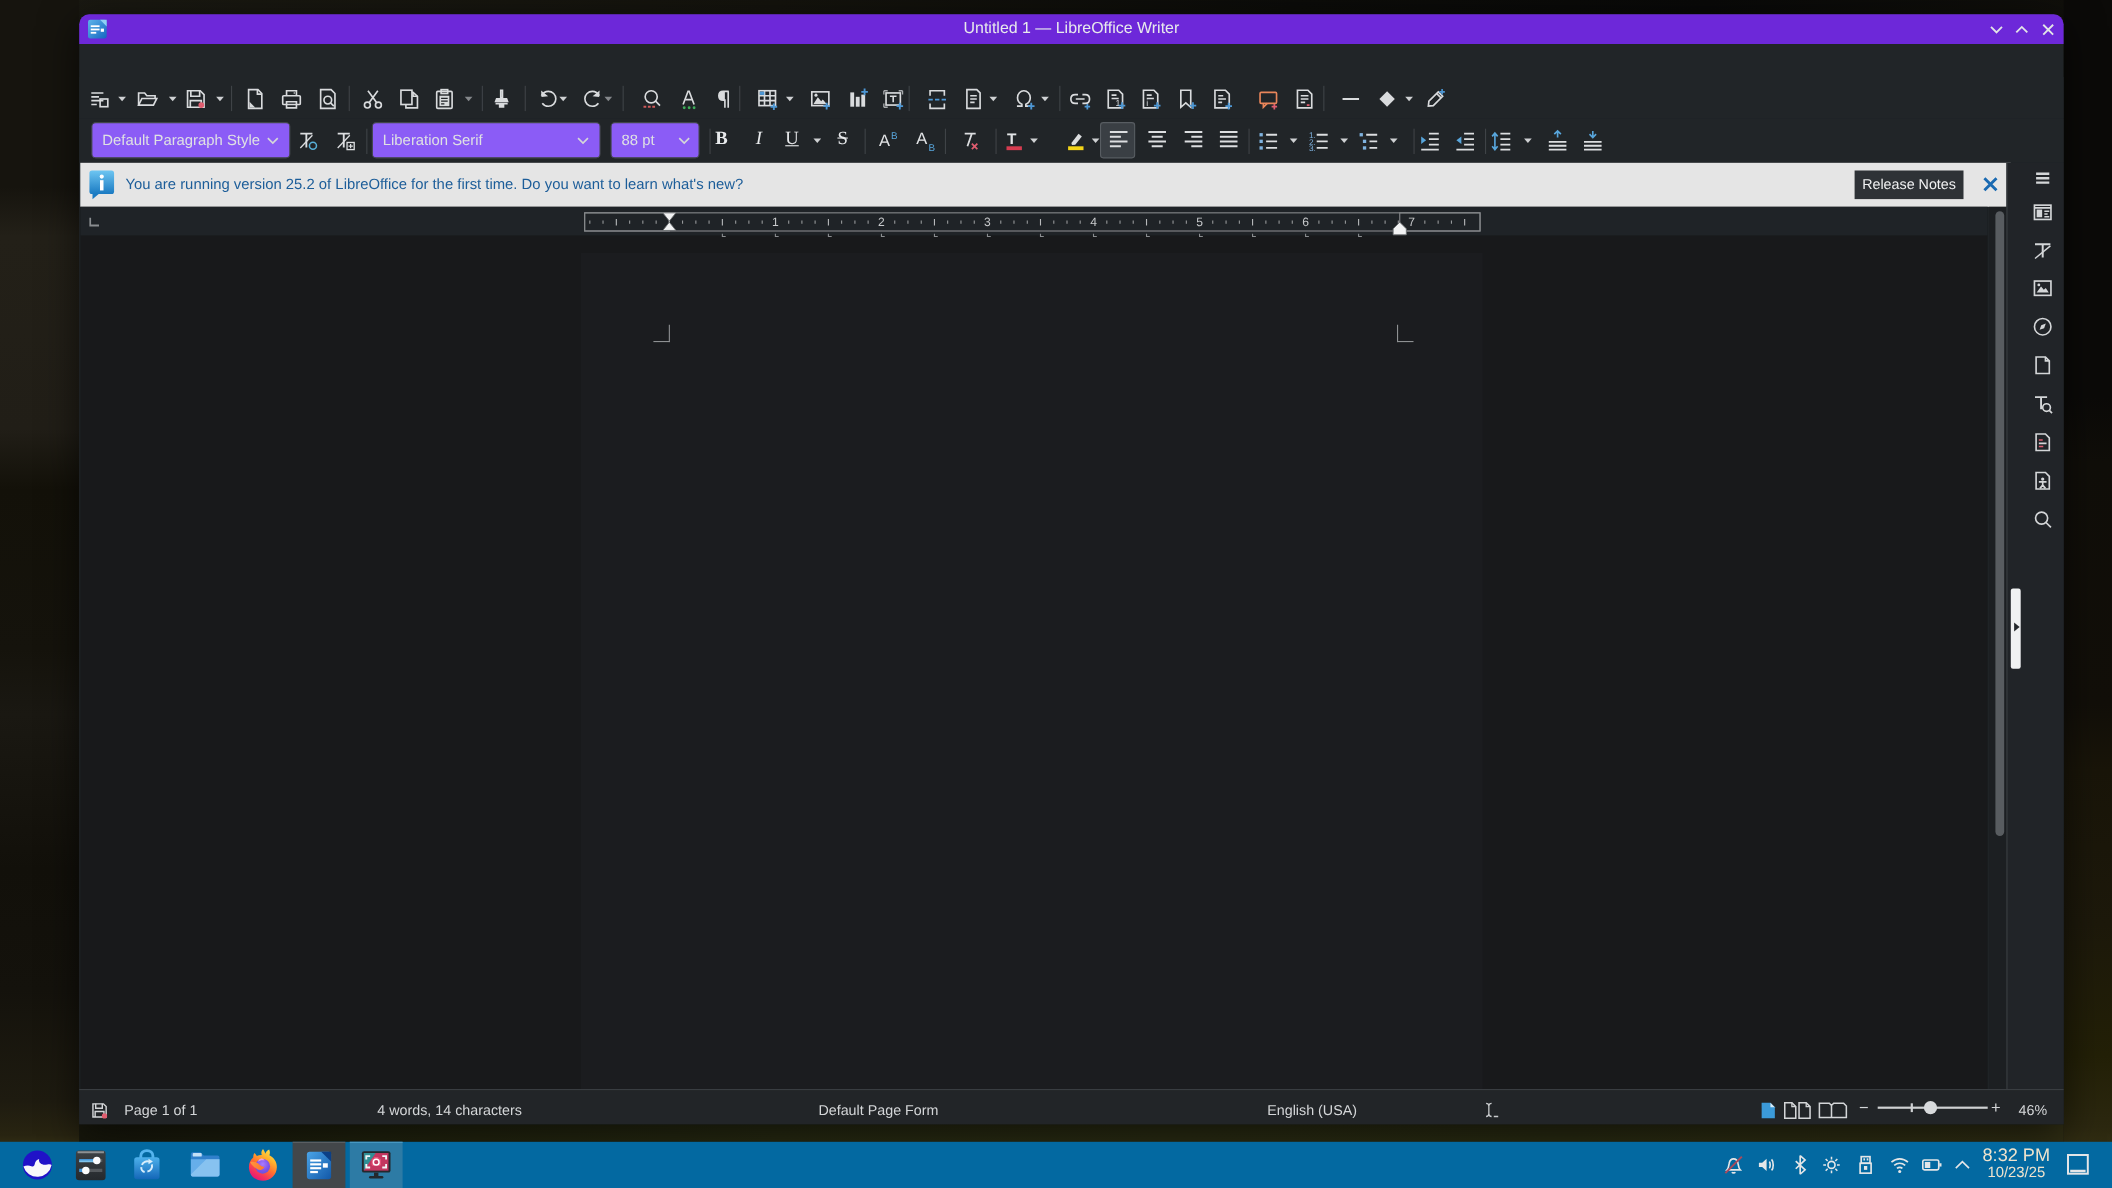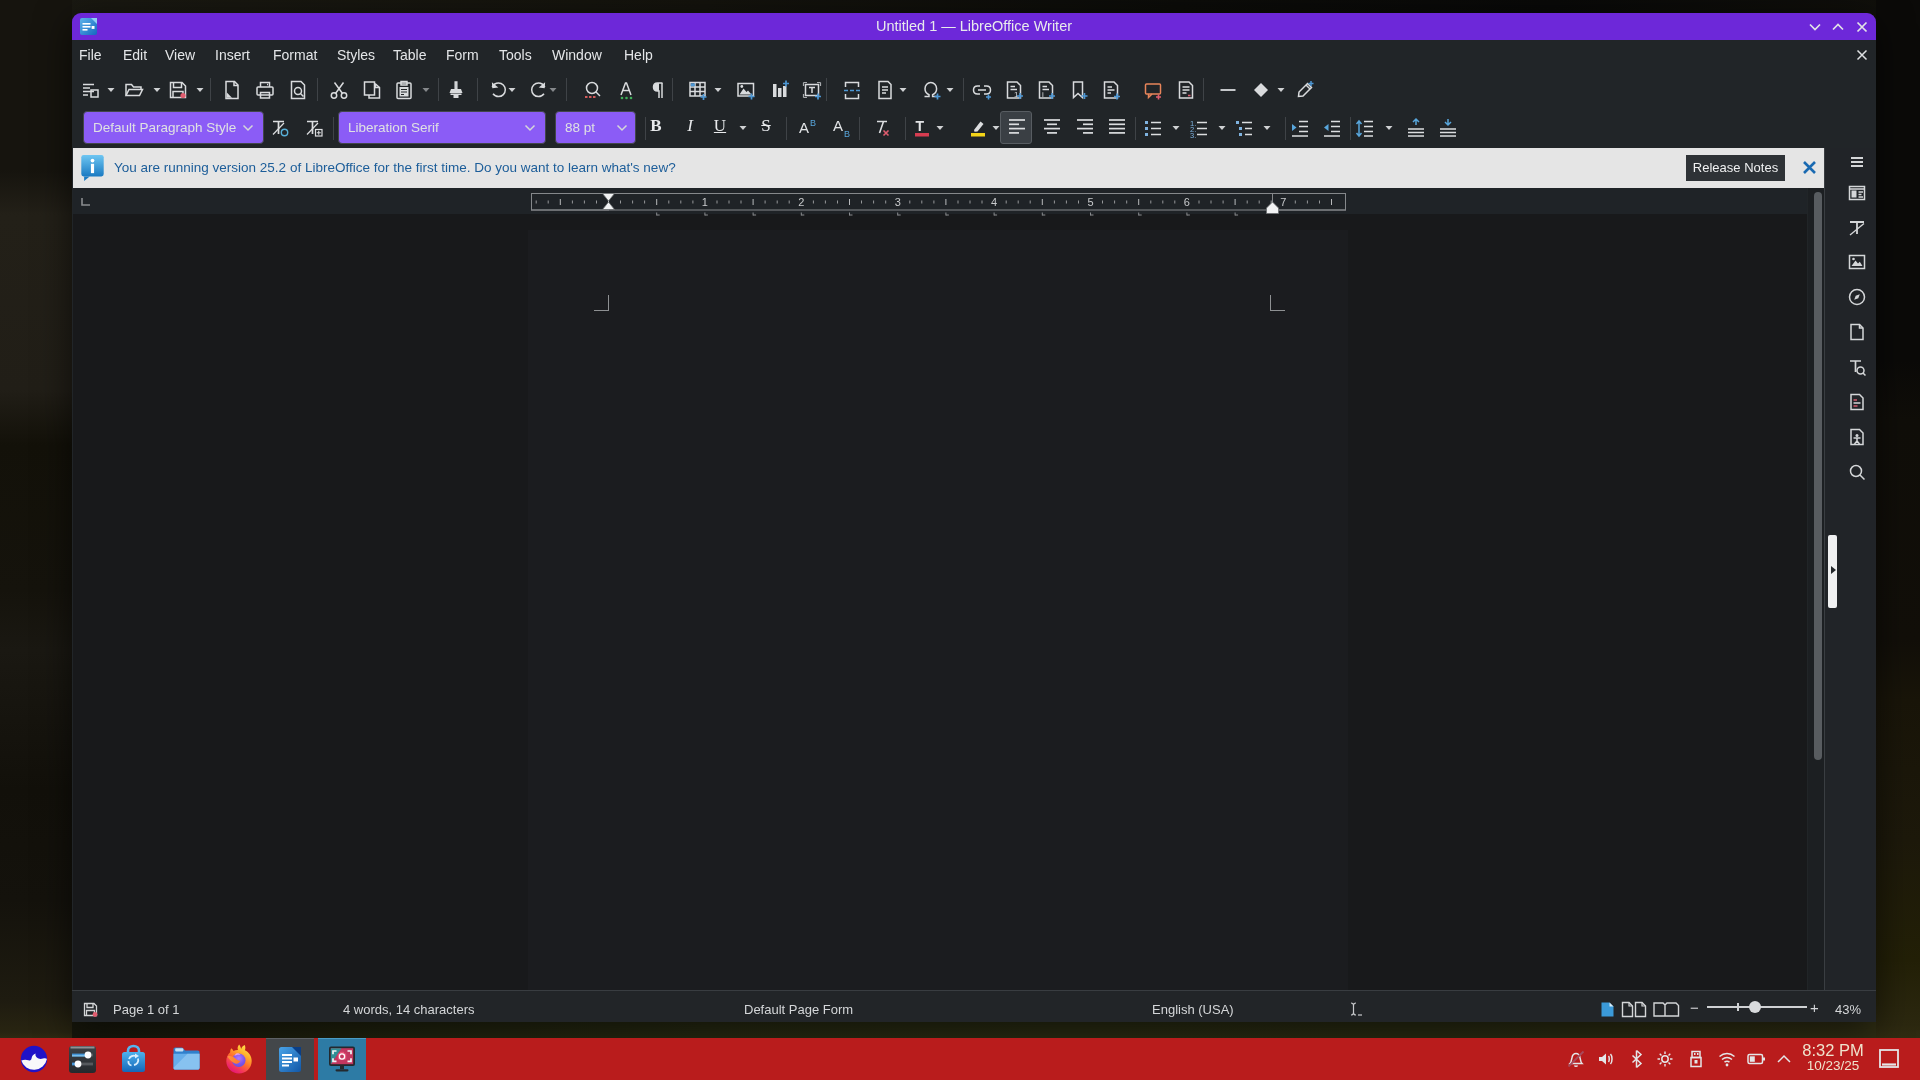--- a/index.html
+++ b/index.html
@@ -25,21 +25,21 @@
   #relnotes { position:absolute; left:1613px; top:7px; width:99px; height:26px; background:#2e3236; border-radius:0; color:#f0f1f2; font-size:13px; text-align:center; line-height:26px; }
   #mainarea { position:absolute; left:1px; top:175px; width:1734px; height:802px; background:#18191b; overflow:hidden; }
   #rulerstrip { position:absolute; left:0; top:0; width:1734px; height:26px; background:#1f2327; }
   #page { position:absolute; left:455px; top:42px; width:820px; height:760px; background:#1b1c1f; }
   #doctext { position:absolute; left:536px; top:136px; font-family:"Liberation Serif", serif; font-size:117px; line-height:1; color:#f4f3f0; white-space:nowrap; }
   #scrollcol { position:absolute; left:1736px; top:175px; width:20px; height:802px; background:#1c1f22; }
   #sbthumb { position:absolute; left:6px; top:4px; width:8px; height:568px; background:#585c60; border-radius:4px; }
   #sidebar { position:absolute; left:1752px; top:135px; width:52px; height:842px; background:#212428; border-left:1px solid #3a3e42; }
   #statusbar { position:absolute; left:0; top:977px; width:1804px; height:32px; background:#222528; border-top:1px solid #393d41; }
   .sbtext { position:absolute; top:9px; color:#d4d6d8; font-size:13px; }
-  #taskbar { position:absolute; left:0; top:1038px; width:1920px; height:42px; background:#b91c1c; }
+  #taskbar { position:absolute; left:0; top:1038px; width:1920px; height:42px; background:#0369a1; }
   .tile { position:absolute; top:0; width:48px; height:42px; }
   svg { display:block; }
   .clock { position:absolute; color:#eFe3cd; text-align:center; }
 </style>
 </head>
 <body>
 <div id="desktop"></div>
 <div class="abs" style="left:0;top:0;width:72px;height:1080px;background:linear-gradient(to bottom,#16140e 0px,#16140e 170px,#232018 215px,#211e17 390px,#131109 445px,#15130c 590px,#1a1812 650px,#12100a 790px,#14120c 900px,#1e1b10 1000px,#282411 1032px,#2e2a13 1038px)"></div>
 <div class="abs" style="left:72px;top:1022px;width:1804px;height:16px;background:linear-gradient(to right,#17170c 0%,#20220e 15%,#272a12 35%,#2a2c13 55%,#292b12 75%,#302e14 100%)"></div>
 <div class="abs" style="left:1876px;top:0;width:44px;height:1080px;background:linear-gradient(to bottom,#0b0a08 0px,#0b0a08 360px,#100e09 420px,#120f09 640px,#191509 700px,#1d190b 840px,#232007 960px,#2c2810 1025px,#302c12 1038px)"></div>
@@ -61,36 +61,20 @@
 </svg>
 <div id="title">Untitled 1 — LibreOffice Writer</div>
 <svg class="abs" style="left:1736px;top:7px" width="14" height="14" viewBox="0 0 14 14">
         <path d="M2 4.5 L7 9.5 L12 4.5" stroke="#e2e4e6" stroke-width="1.7" fill="none"></path>
       </svg>
 <svg class="abs" style="left:1759px;top:7px" width="14" height="14" viewBox="0 0 14 14">
         <path d="M2 9.5 L7 4.5 L12 9.5" stroke="#e2e4e6" stroke-width="1.7" fill="none"></path>
       </svg>
 <svg class="abs" style="left:1783px;top:7px" width="14" height="14" viewBox="0 0 14 14">
         <path d="M2.5 2.5 L11.5 11.5 M11.5 2.5 L2.5 11.5" stroke="#e2e4e6" stroke-width="1.7" fill="none"></path>
-      </svg>
-</div>
-<div id="menubar">
-<div class="menuitem" style="left:7px">File</div>
-<div class="menuitem" style="left:51px">Edit</div>
-<div class="menuitem" style="left:93px">View</div>
-<div class="menuitem" style="left:143px">Insert</div>
-<div class="menuitem" style="left:201px">Format</div>
-<div class="menuitem" style="left:265px">Styles</div>
-<div class="menuitem" style="left:321px">Table</div>
-<div class="menuitem" style="left:374px">Form</div>
-<div class="menuitem" style="left:427px">Tools</div>
-<div class="menuitem" style="left:480px">Window</div>
-<div class="menuitem" style="left:552px">Help</div>
-<svg class="abs" style="left:1784px;top:9px" width="12" height="12" viewBox="0 0 12 12">
-        <path d="M1.5 1.5 L10.5 10.5 M10.5 1.5 L1.5 10.5" stroke="#dfe1e3" stroke-width="1.5" fill="none"></path>
       </svg>
 </div>
 <div id="toolbar">
 <svg class="abs" style="left:8px;top:9px" width="22" height="22" viewBox="0 0 22 22">
         <path d="M3 5.5 H14 M3 9 H10 M3 12.5 H14 M3 16 H8" stroke="#d9dbdd" stroke-width="1.5" fill="none"></path>
         <rect x="11" y="11" width="7" height="7" stroke="#d9dbdd" stroke-width="1.5" fill="none"></rect>
       </svg>
 <svg class="abs" style="left:35px;top:17px" width="8" height="6" viewBox="0 0 8 6">
         <path d="M0.5 1 L4 5 L7.5 1 Z" fill="#cfd1d3"></path>
       </svg>
@@ -627,21 +611,21 @@
         <path d="M21 1.5 V5 H24.5" stroke="#d4d6d8" stroke-width="1.2" fill="none"></path>
       </svg>
 <svg class="abs" style="left:1580px;top:10px" width="28" height="17" viewBox="0 0 28 17">
         <path d="M2 2 H11 L13 4 L15 2 H24 L26.5 4.5 V15 H2 Z M13 4.5 V15" stroke="#d4d6d8" stroke-width="1.4" fill="none"></path>
       </svg>
 <div class="abs" style="left:1618px;top:8px;width:12px;color:#d4d6d8;font-size:15px">−</div>
 <div class="abs" style="left:1635px;top:15px;width:100px;height:2px;background:#cfd1d3"></div>
 <div class="abs" style="left:1665px;top:12px;width:2px;height:8px;background:#cfd1d3"></div>
 <div class="abs" style="left:1677px;top:10px;width:12px;height:12px;background:#d8dadc;border-radius:6px"></div>
 <div class="abs" style="left:1738px;top:8px;width:12px;color:#d4d6d8;font-size:15px">+</div>
-<div class="sbtext" style="left:1763px;top:11px">43%</div>
+<div class="sbtext" style="left:1763px;top:11px">46%</div>
 </div>
 </div>
 <div id="taskbar">
 <svg class="abs" style="left:20px;top:7px" width="28" height="28" viewBox="0 0 28 28">
 <circle cx="14" cy="14" r="13.2" fill="#2012c8"></circle>
 <path d="M1.3 15.5 C3.5 14.5 6 14.3 8.5 15.2 C10.5 15.8 11.2 15 11.6 13.2 C12 10.8 13.4 9.2 15.6 8.6 C15.2 10.2 15.6 11.4 16.8 12.6 C18.2 13.9 20.5 14.3 23 13.6 C25 13.1 26.3 13.3 26.9 14.1 A 13.2 13.2 0 0 1 1.3 15.5 Z" fill="#f8f8fa"></path>
 </svg>
 <svg class="abs" style="left:68px;top:7px" width="29" height="29" viewBox="0 0 29 29">
 <defs>
         <linearGradient id="sl" x1="0" y1="0" x2="0" y2="1">

